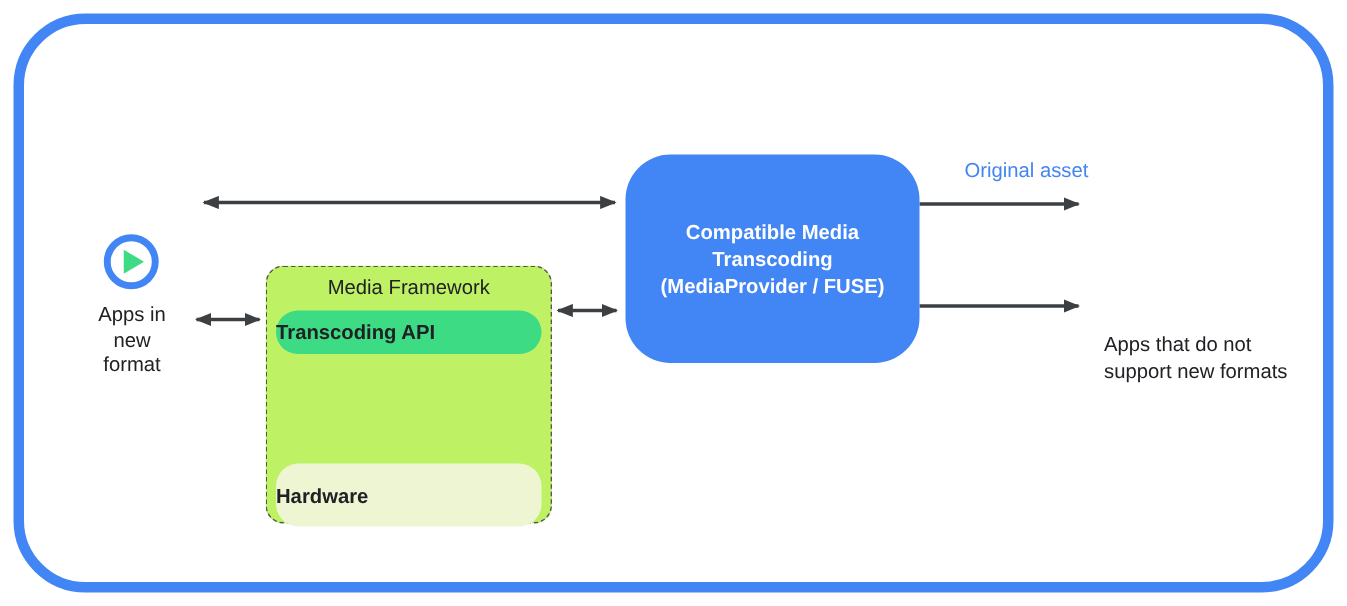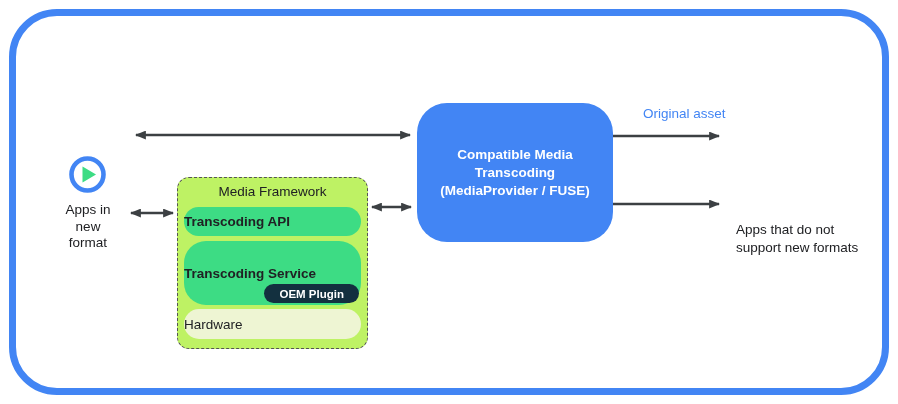--- a/index.html
+++ b/index.html
@@ -49,21 +49,21 @@
     position:absolute;left:0;top:6px;width:100%;
     text-align:center;font-size:13.5px;
   }
   .layer{
     position:absolute;left:6px;right:6px;
     display:flex;align-items:center;justify-content:flex-start;
     font-size:13.5px;font-weight:bold;
   }
   .layer-api{top:29px;height:29px;background:var(--green);border-radius:14.5px;}
   .layer-service{top:63px;height:64px;background:var(--green);border-radius:22px;}
-  .layer-hardware{top:131px;height:30px;background:var(--cream);border-radius:15px;font-weight:normal;}
+  .layer-hardware{top:131px;height:42px;background:var(--cream);border-radius:15px;font-weight:bold;}
   .oem-badge{
     position:absolute;right:2px;bottom:2px;height:19px;
     padding:0 15px;
     display:flex;align-items:center;justify-content:center;
     background:var(--navy);color:#fff;
     font-size:11.5px;font-weight:bold;
     border-radius:10px;
   }
   .transcoder-box{
     position:absolute;left:417px;top:103px;width:196px;height:139px;
@@ -116,24 +116,20 @@
 
   <div class="video-label">Apps in
 new
 format</div>
 
   <div class="mf-box">
     <div class="mf-title">Media Framework</div>
     <div class="layer layer-api">
       <span>Transcoding API</span>
     </div>
-    <div class="layer layer-service">
-      <span>Transcoding Service</span>
-      <span class="oem-badge">OEM Plugin</span>
-    </div>
     <div class="layer layer-hardware">
       <span>Hardware</span>
     </div>
   </div>
 
   <div class="transcoder-box">
     <div class="transcoder-title">Compatible Media
 Transcoding
 (MediaProvider / FUSE)</div>
   </div>

